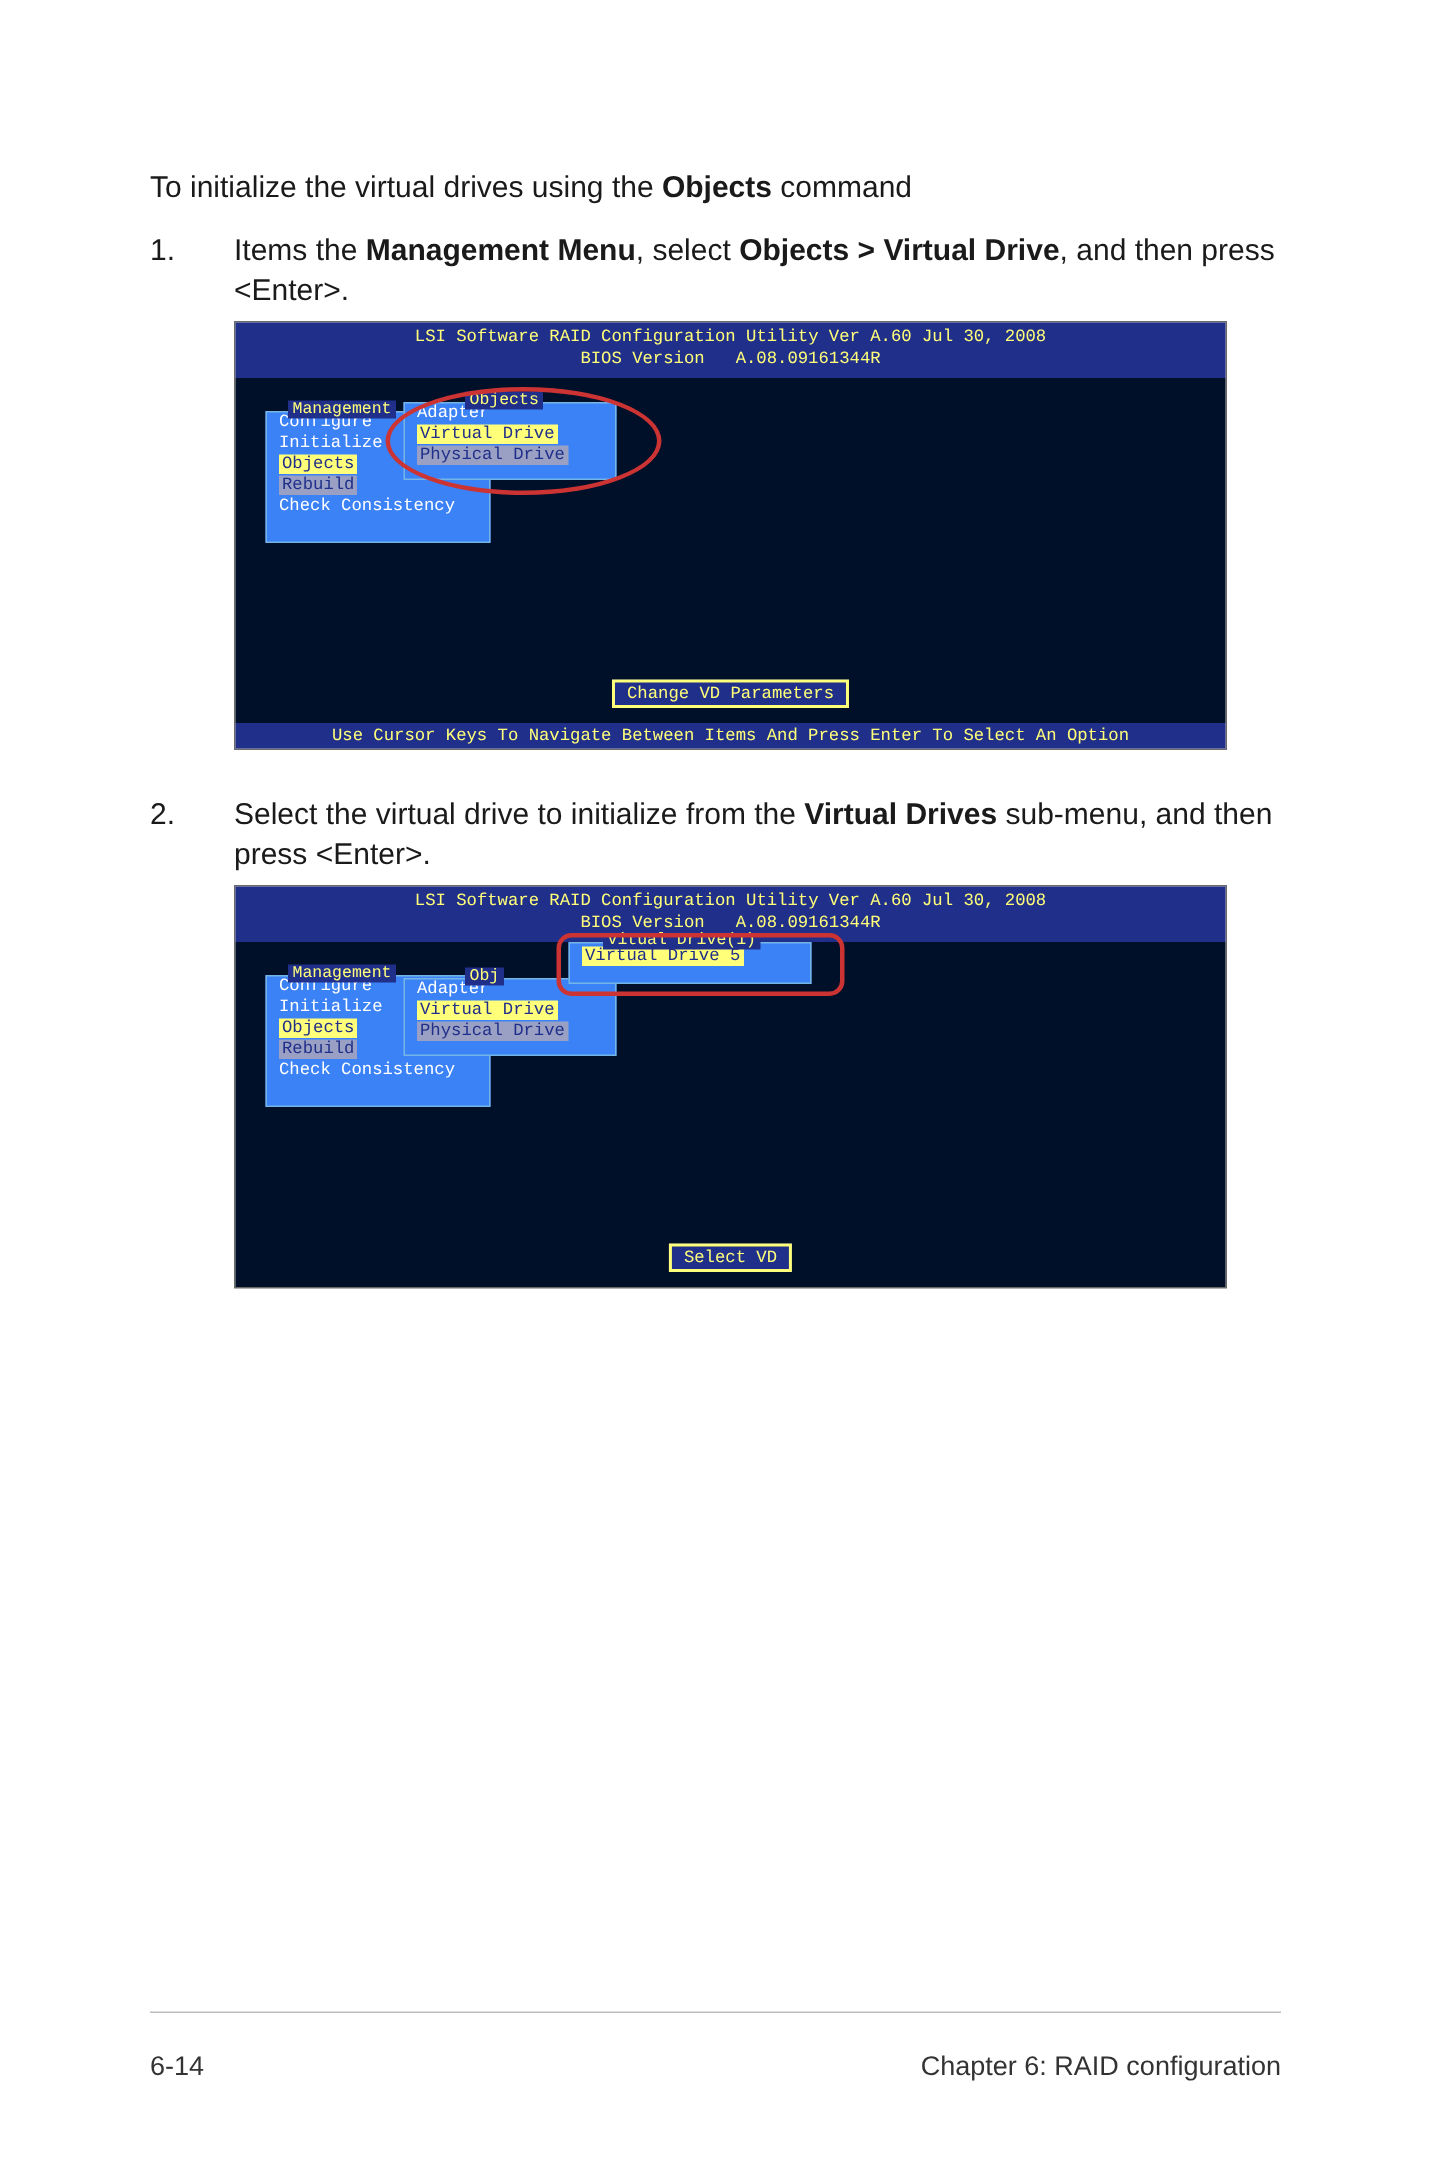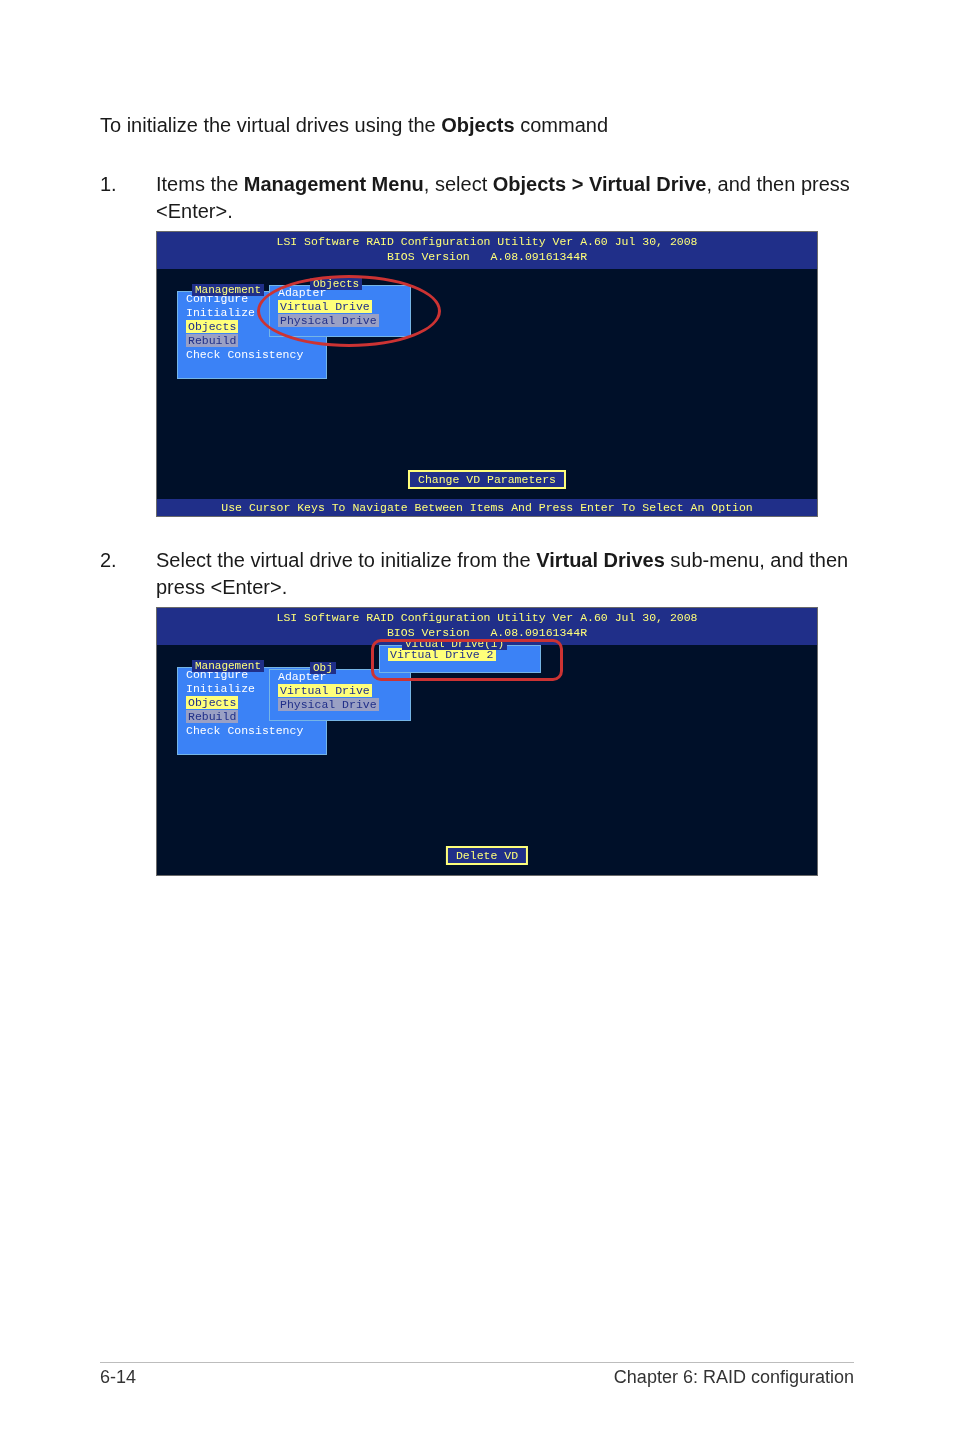--- a/index.html
+++ b/index.html
@@ -17,21 +17,21 @@
     padding: 112px 100px 0 100px;
     position: relative;
   }
   h2.section-heading {
     font-size: 24px;
     font-weight: bold;
     margin: 0 0 8px 0;
   }
   p.lead {
     font-size: 20px;
-    margin: 0 0 32px 0;
+    margin: 0 0 15px 0;
     line-height: 1.35;
   }
   .step {
     display: flex;
     font-size: 20px;
     line-height: 1.35;
     margin: 0 0 6px 0;
   }
   .step .num {
     width: 56px;
@@ -122,21 +122,21 @@
   .callout.ellipse { border-radius: 50%; }
   .callout.round { border-radius: 10px; }
 
   
   .page-footer {
     position: absolute;
     bottom: 50px;
     left: 100px;
     right: 100px;
     border-top: 1px solid #bdbdbd;
-    padding-top: 4px;
+    padding-top: 25px;
     display: flex;
     justify-content: space-between;
     font-size: 18px;
     color: #333;
   }
 </style>
 </head>
 <body>
 
 <div class="page">
@@ -204,26 +204,26 @@
 
       <div class="tui-box" style="left:112px; top:24px; width:140px; height:50px;">
         <div class="tui-title" style="left:40px;">Obj</div>
         <div class="tui-line">Adapter</div>
         <div class="tui-line"><span class="item-highlight">Virtual Drive</span></div>
         <div class="tui-line"><span class="item-muted-inverse">Physical Drive</span></div>
       </div>
 
       <div class="tui-box" style="left:222px; top:0px; width:160px; height:26px;">
         <div class="tui-title" style="left:22px;">Vitual Drive(1)</div>
-        <div class="tui-line" style="padding-top:2px;"><span class="item-highlight">Virtual Drive 2</span></div>
+        <div class="tui-line" style="padding-top:2px;"><span class="item-highlight">Virtual Drive 5</span></div>
       </div>
 
       <div class="callout round" style="left:214px; top:-6px; width:186px; height:36px;"></div>
 
-      <div class="bios-status">Delete VD</div>
+      <div class="bios-status">Select VD</div>
     </div>
   </div>
 
   <div class="page-footer">
     <span>6-14</span>
     <span>Chapter 6: RAID configuration</span>
   </div>
 
 </div>
 

